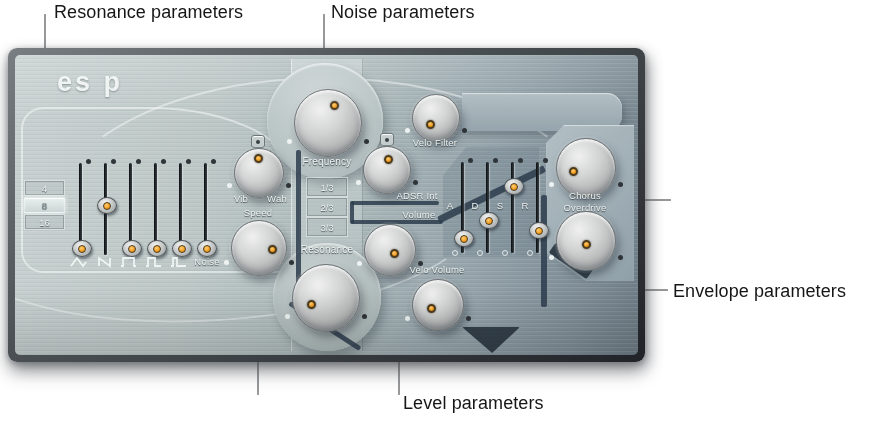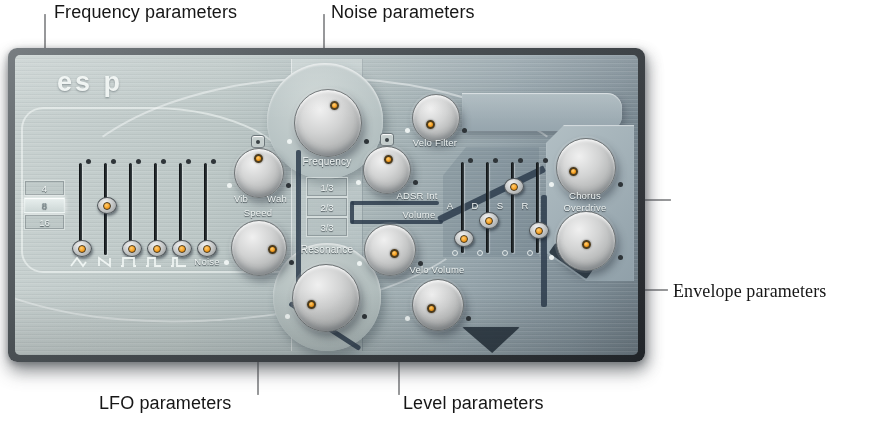--- a/index.html
+++ b/index.html
@@ -75,24 +75,23 @@
           border-radius:50%;background:radial-gradient(circle at 40% 35%,#ffce74,#f59d1e 60%,#c97c10);
           border:1px solid #4c3b1d;}
   .wave{position:absolute;width:24px;height:14px;}
   .wave svg{display:block;}
 </style>
 </head>
 <body>
 
 <div class="stage">
 
-  <div class="callout" style="left:54px;top:2px;">Frequency parameters</div>
+  <div class="callout" style="left:54px;top:2px;">Resonance parameters</div>
   <div class="callout" style="left:331px;top:2px;">Noise parameters</div>
-  <div class="callout" style="left:673px;top:281px;font-family:Liberation Serif, serif;">Envelope parameters</div>
-  <div class="callout" style="left:99px;top:393px;">LFO parameters</div>
+  <div class="callout" style="left:673px;top:281px;">Envelope parameters</div>
   <div class="callout" style="left:403px;top:393px;">Level parameters</div>
 
   <div class="cline v" style="left:44px;top:14px;height:142px;"></div>
   <div class="cline v" style="left:323px;top:14px;height:54px;"></div>
   <div class="cline h" style="left:616px;top:199px;width:55px;"></div>
   <div class="cline v" style="left:496px;top:245px;height:46px;"></div>
   <div class="cline h" style="left:496px;top:289px;width:172px;"></div>
   <div class="cline v" style="left:257px;top:273px;height:122px;"></div>
   <div class="cline v" style="left:398px;top:281px;height:114px;"></div>
 

